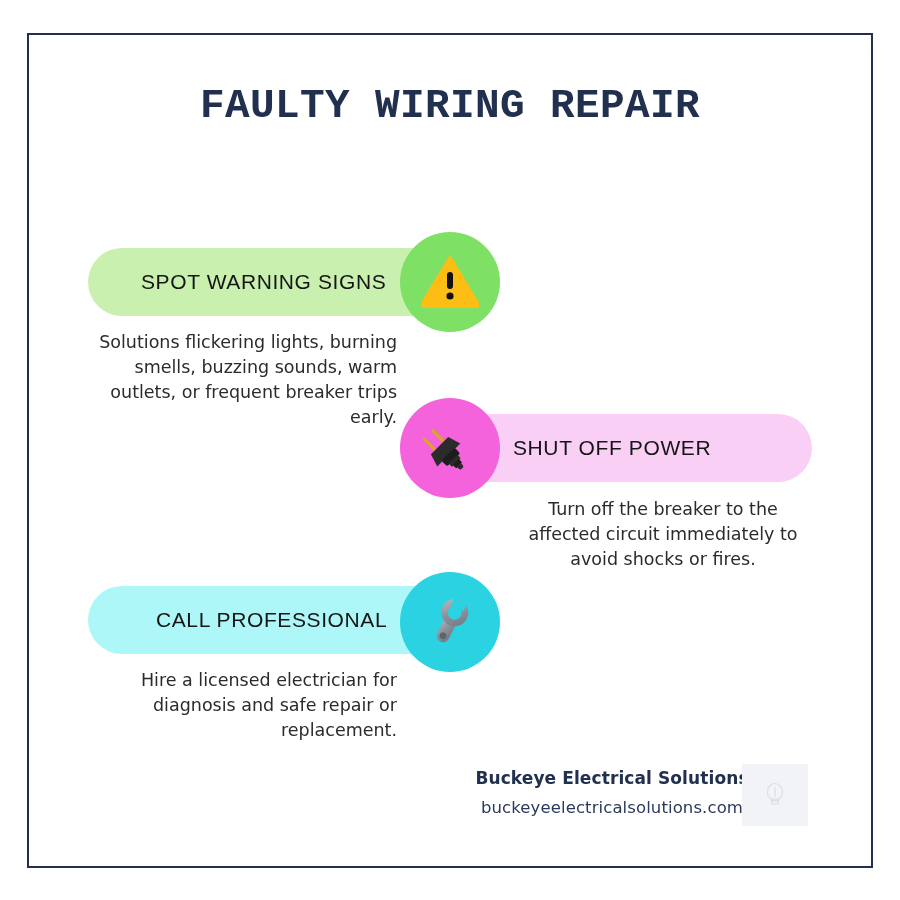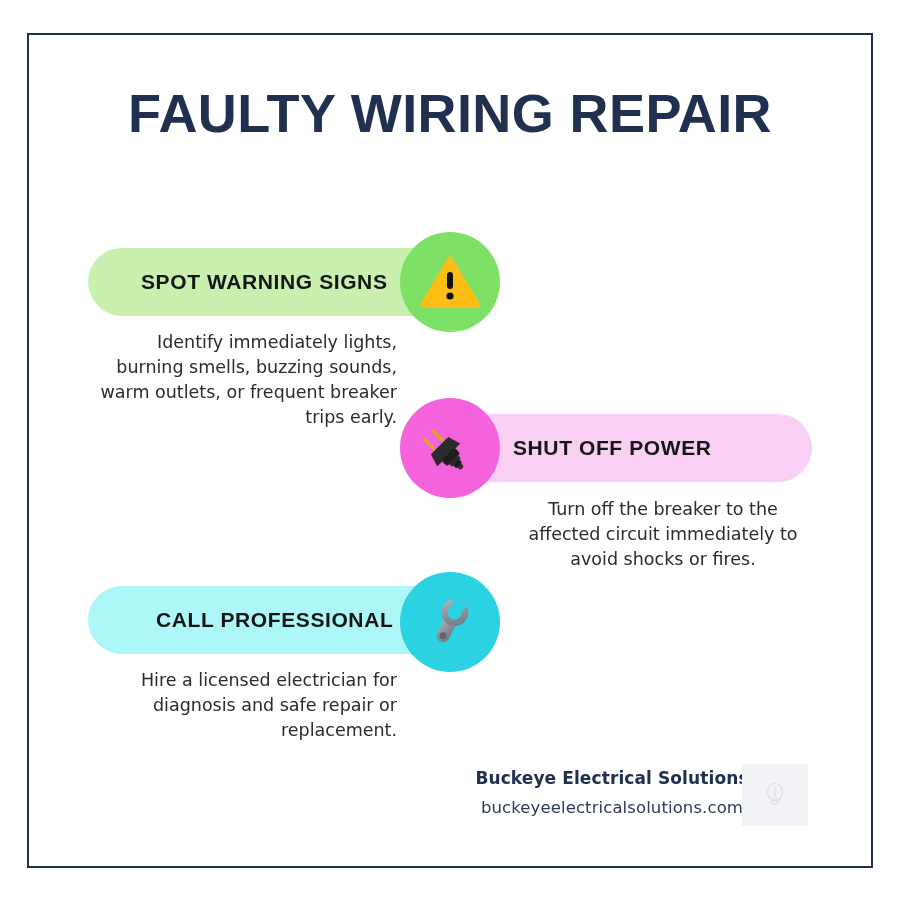--- a/index.html
+++ b/index.html
@@ -33,25 +33,25 @@
     background: #ffffff;
   }
 
   
   .title {
     position: absolute;
     left: 0;
     top: 84px;
     width: 900px;
     text-align: center;
-    font-size: 54px;
+    font-size: 41px;
     font-weight: bold;
     letter-spacing: 0.4px;
     color: #22304f;
-    font-family: Liberation Sans, sans-serif;
+    font-family: Liberation Mono, monospace;
     line-height: 1.1;
   }
   .subtitle {
     position: absolute;
     left: 0;
     top: 156px;
     width: 900px;
     text-align: center;
     font-size: 28px;
     font-weight: normal;
@@ -70,21 +70,21 @@
     position: absolute;
     height: 68px;
     border-radius: 34px;
     display: flex;
     align-items: center;
     box-sizing: border-box;
   }
   .pill-label {
     font-family: "Liberation Sans", sans-serif;
     font-size: 21px;
-    font-weight: bold;
+    font-weight: normal;
     letter-spacing: 0.6px;
     color: #151515;
     white-space: nowrap;
   }
 
   .badge {
     position: absolute;
     width: 100px;
     height: 100px;
     border-radius: 50%;
@@ -170,21 +170,21 @@
     </div>
     <div class="badge" style="background:#7ee065;">
       <span>
         <svg width="58" height="52" viewBox="0 0 58 52">
           <path d="M29 3 L56 48 Q57.5 50.5 54.5 50.5 L3.5 50.5 Q0.5 50.5 2 48 Z" fill="#fcbd14" stroke="#fcbd14" stroke-width="5" stroke-linejoin="round"></path>
           <rect x="26" y="16" width="6" height="17" rx="3" fill="#111111"></rect>
           <circle cx="29" cy="40" r="3.6" fill="#111111"></circle>
         </svg>
       </span>
     </div>
-    <div class="desc">Identify immediately lights, burning smells, buzzing sounds, warm outlets, or frequent breaker trips early.</div>
+    <div class="desc">Solutions flickering lights, burning smells, buzzing sounds, warm outlets, or frequent breaker trips early.</div>
   </div>
 
   <div class="step step2">
     <div class="pill" style="background:#f9cff5;">
       <span class="pill-label">SHUT OFF POWER</span>
     </div>
     <div class="badge" style="background:#f462dc;">
       <span>
         <svg width="62" height="62" viewBox="0 0 62 62">
           <g transform="rotate(-45 31 31)">

